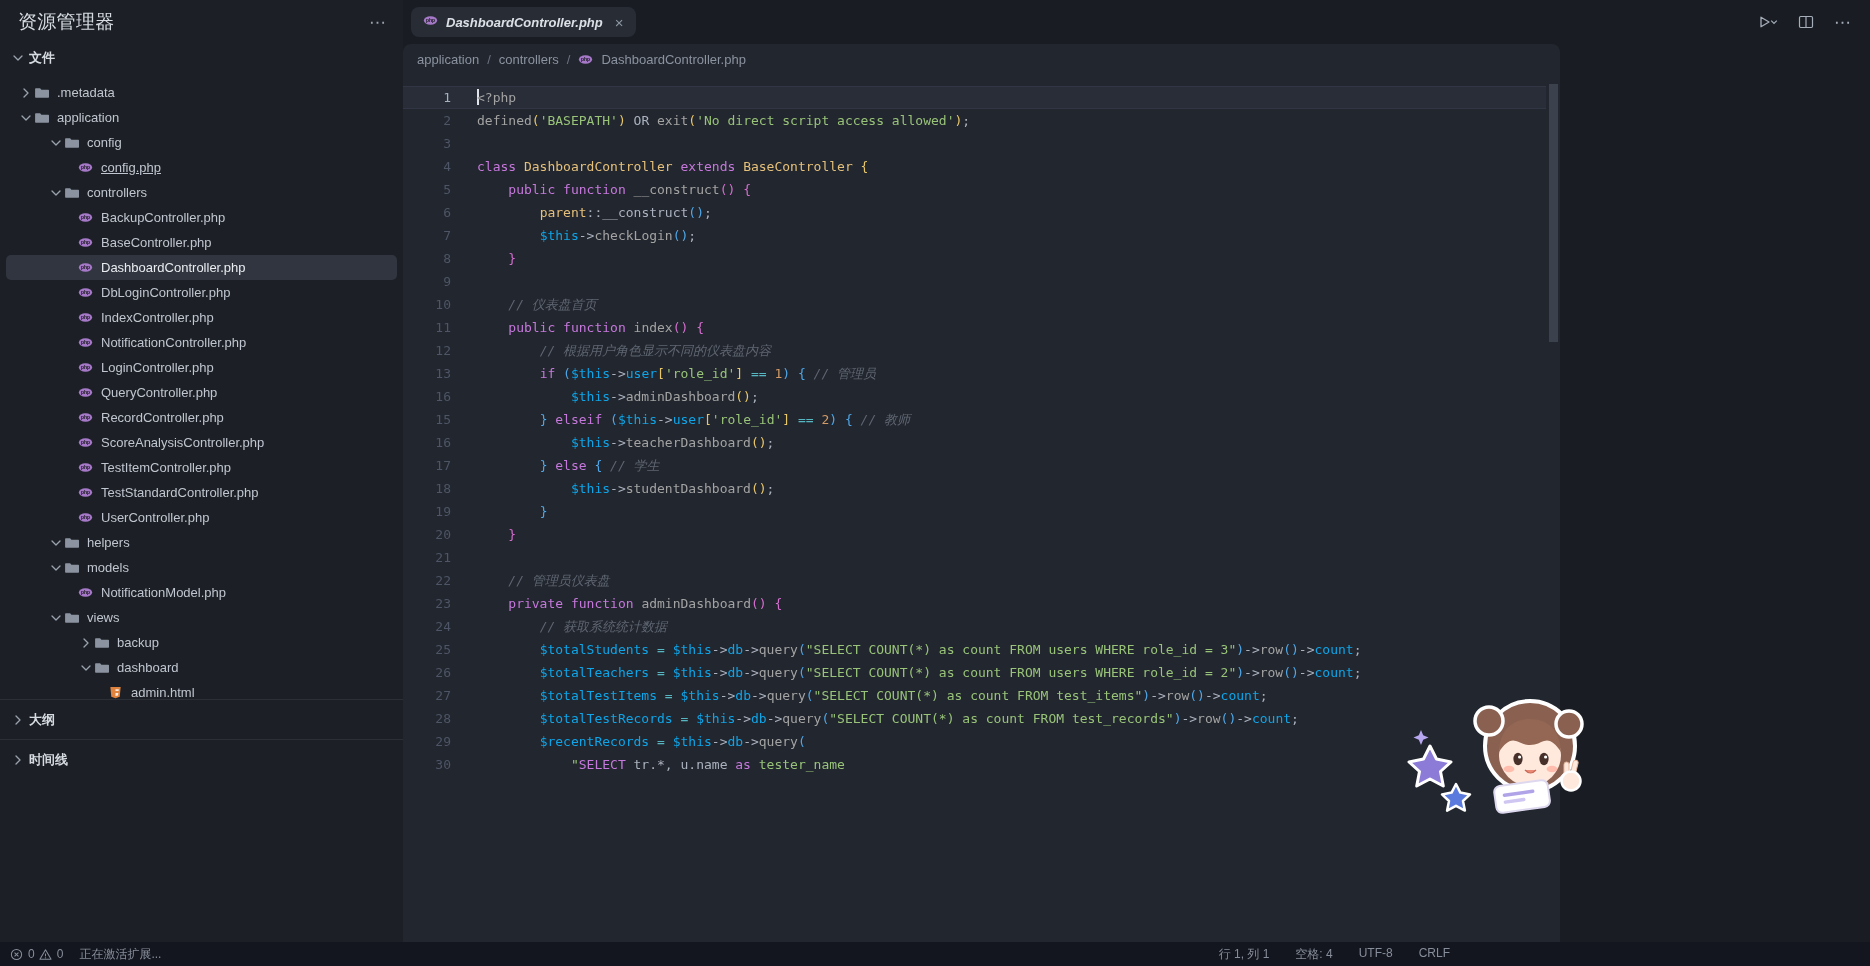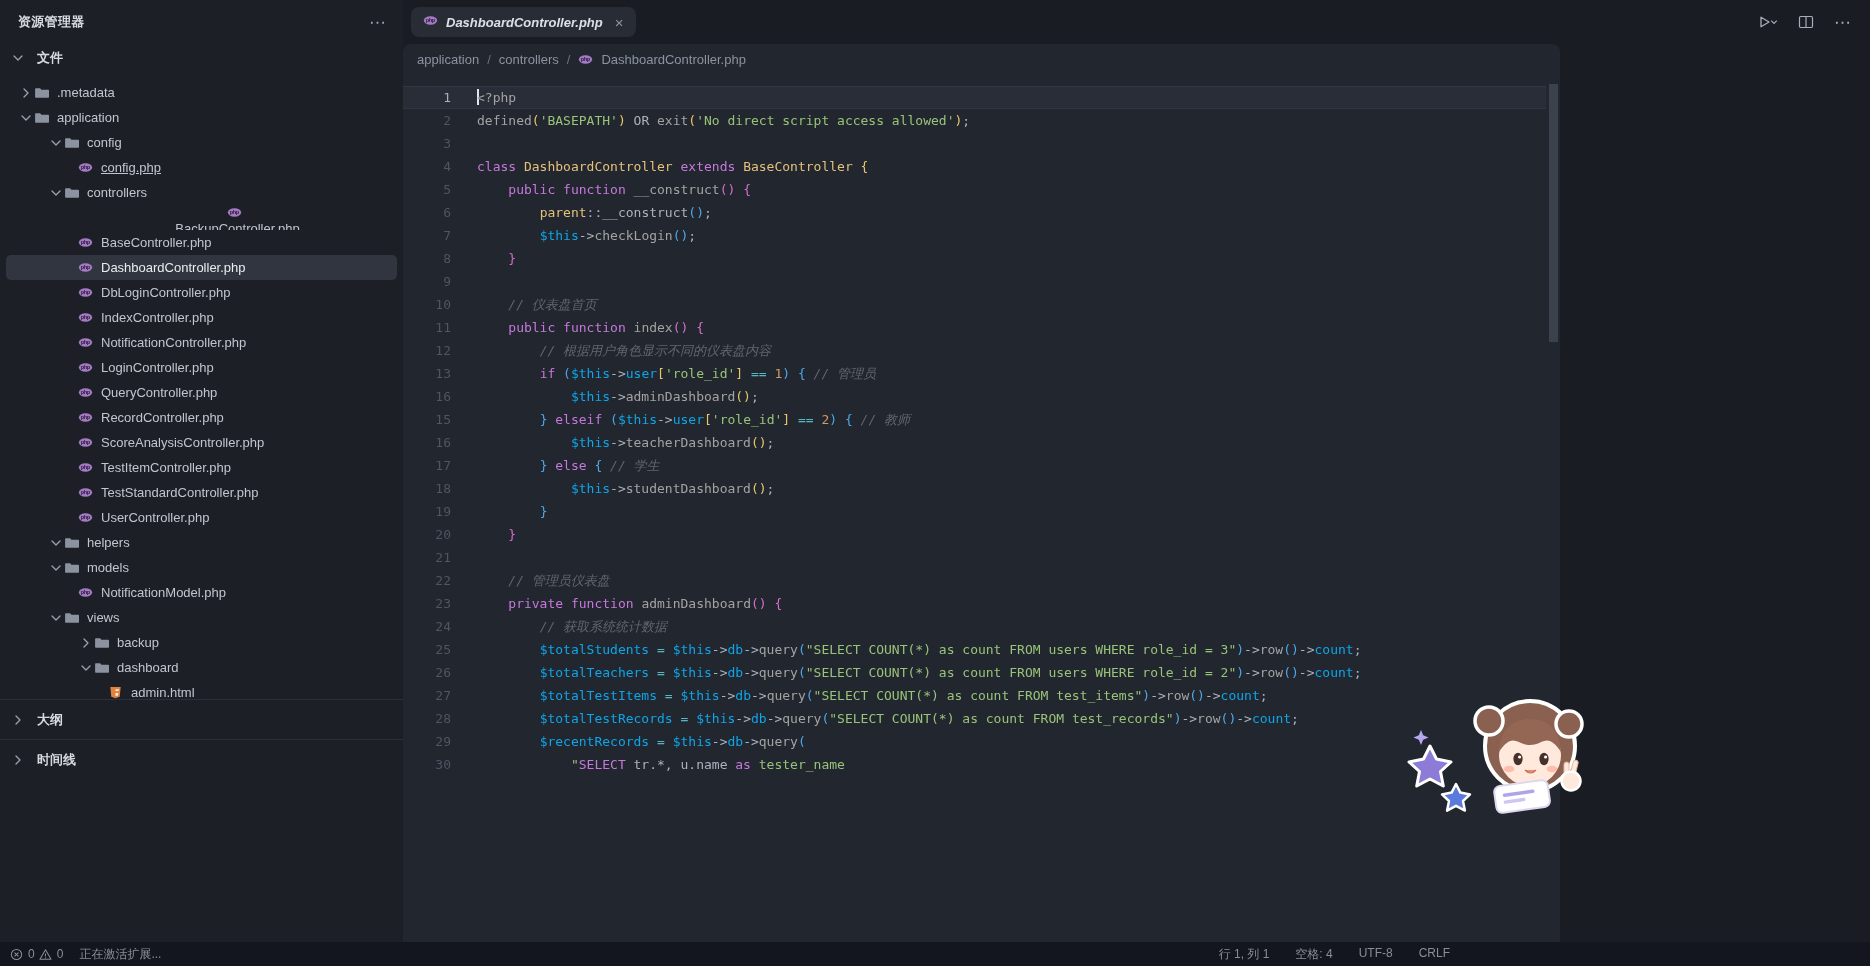--- a/index.html
+++ b/index.html
@@ -7,23 +7,23 @@
   body {
     position:relative;
     background:#191d23;
     font-family:"Liberation Sans", sans-serif;
     color:#b8bec8;
   }
 
   
   .sidebar { position:absolute; left:0; top:0; width:403px; bottom:24px; background:#1c2026; display:flex; flex-direction:column; z-index:2; }
   .sb-head { height:44px; display:flex; align-items:center; justify-content:space-between; padding:0 16px 0 18px; flex:0 0 44px; }
-  .sb-title { font-size:13px; font-weight:700; color:#d6dae1; letter-spacing:.3px; }
+  .sb-title { font-size:19px; font-weight:400; color:#d6dae1; letter-spacing:.3px; }
   .sb-more { color:#9aa2ae; font-size:17px; letter-spacing:1px; cursor:pointer; }
-  .sec-head { height:28px; flex:0 0 28px; display:flex; align-items:center; gap:11px; padding-left:10px; font-weight:700; font-size:13px; color:#d6dae1; cursor:pointer; }
+  .sec-head { height:28px; flex:0 0 28px; display:flex; align-items:center; gap:3px; padding-left:10px; font-weight:700; font-size:13px; color:#d6dae1; cursor:pointer; }
   .sec-head.bt { height:40px; flex:0 0 40px; border-top:1px solid #2a2f38; }
   .chev { color:#9aa2ae; display:inline-flex; }
   .chev.open svg { transform:rotate(90deg); }
   .tree { flex:0 0 627px; overflow:hidden; padding-top:8px; font-size:13px; }
   .tree-row { height:25px; display:flex; align-items:center; margin:0 6px; border-radius:5px; color:#c0c6cf; cursor:pointer; white-space:nowrap; }
   .tree-row.sel { background:#30353f; color:#e9ecf0; }
   .twr { display:inline-flex; width:16px; flex:0 0 16px; color:#9aa2ae; }
   .twr svg.open { transform:rotate(90deg); }
   .ficon { display:inline-flex; margin-right:7px; flex:0 0 16px; }
   .tlabel { overflow:hidden; text-overflow:ellipsis; }
@@ -151,21 +151,21 @@
             <path d="M6 4l4 4-4 4" fill="none" stroke="currentColor" stroke-width="1.3" stroke-linecap="round" stroke-linejoin="round"></path>
           </svg>
         </span>
         <span class="ficon">
           <svg width="16" height="16" viewBox="0 0 16 16">
             <path d="M1.8 3.2h4.3l1.3 1.6h6.9c.4 0 .7.3.7.7v6.6c0 .4-.3.7-.7.7H1.8c-.4 0-.7-.3-.7-.7V3.9c0-.4.3-.7.7-.7z" fill="#8b93a1"></path>
           </svg>
         </span>
         <span class="tlabel">controllers</span>
       </div>
-      <div class="tree-row" style="padding-left: 72px; flex-direction: column;">
+      <div class="tree-row" style="padding-left: 72px;">
         <span class="ficon">
           <svg width="15" height="15" viewBox="0 0 18 18">
             <ellipse cx="9" cy="9" rx="8" ry="5" fill="#a678c8"></ellipse>
             <text x="9" y="11.2" text-anchor="middle" font-size="6" font-weight="bold" fill="#14161c" font-family="sans-serif">php</text>
           </svg>
         </span>
         <span class="tlabel">BackupController.php</span>
       </div>
       <div class="tree-row" style="padding-left: 72px;">
         <span class="ficon">

